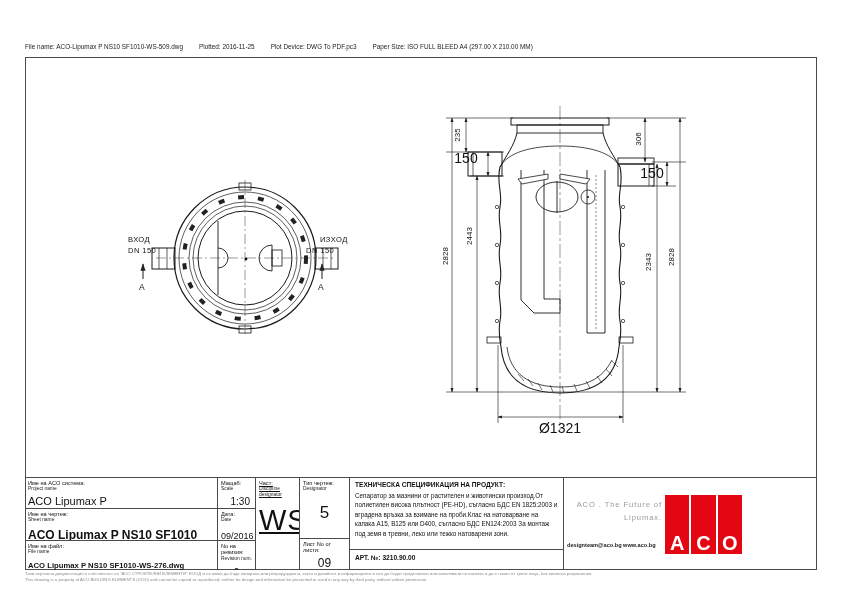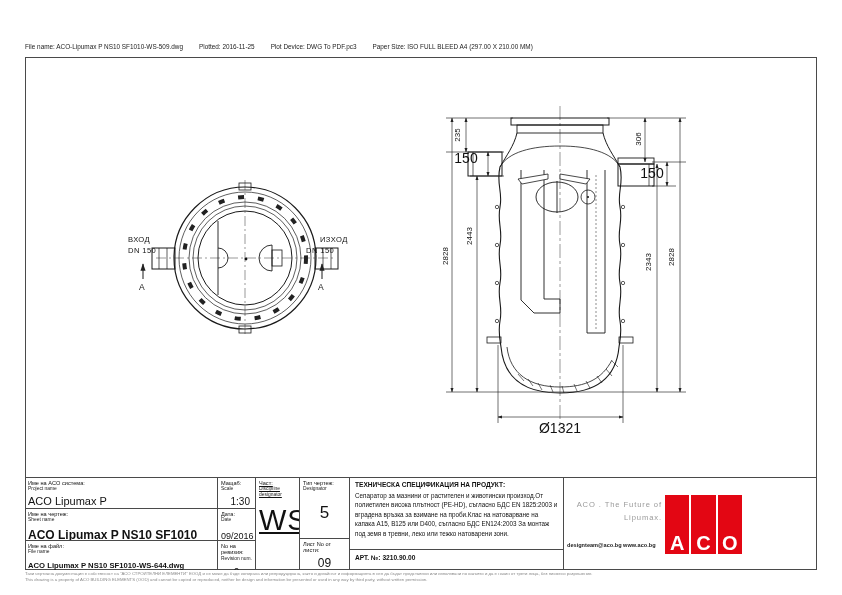--- a/index.html
+++ b/index.html
@@ -195,21 +195,21 @@
         <div class="v-project">ACO Lipumax P</div>
       </div>
       <div class="row" style="height:32px;">
         <div class="lbl-bg">Име на чертеж:</div>
         <div class="lbl-en">Sheet name</div>
         <div class="v-sheet">ACO Lipumax P NS10 SF1010</div>
       </div>
       <div class="row" style="height:29px;">
         <div class="lbl-bg">Име на файл:</div>
         <div class="lbl-en">File name</div>
-        <div class="v-file">ACO Lipumax P NS10 SF1010-WS-644.dwg</div>
+        <div class="v-file">ACO Lipumax P NS10 SF1010-WS-276.dwg</div>
       </div>
     </div>
 
     <div class="col" style="width:38px;">
       <div class="row" style="height:31px;">
         <div class="lbl-bg">Мащаб:</div>
         <div class="lbl-en">Scale</div>
         <div class="v-scale">1:30</div>
       </div>
       <div class="row" style="height:32px;">

